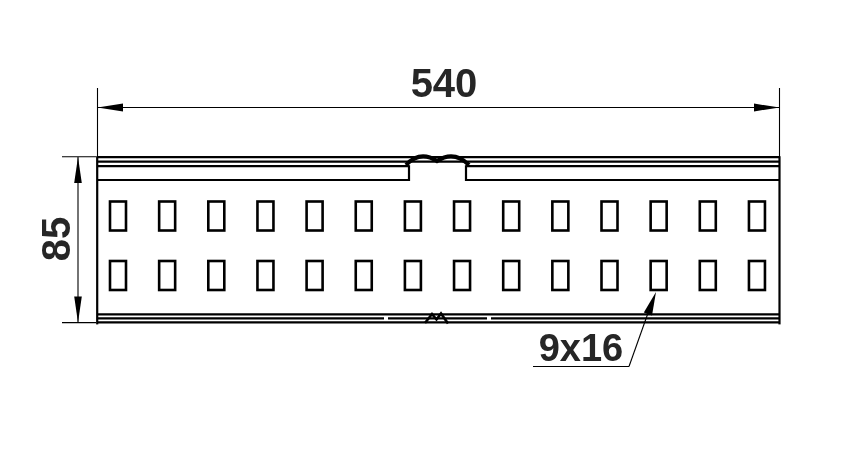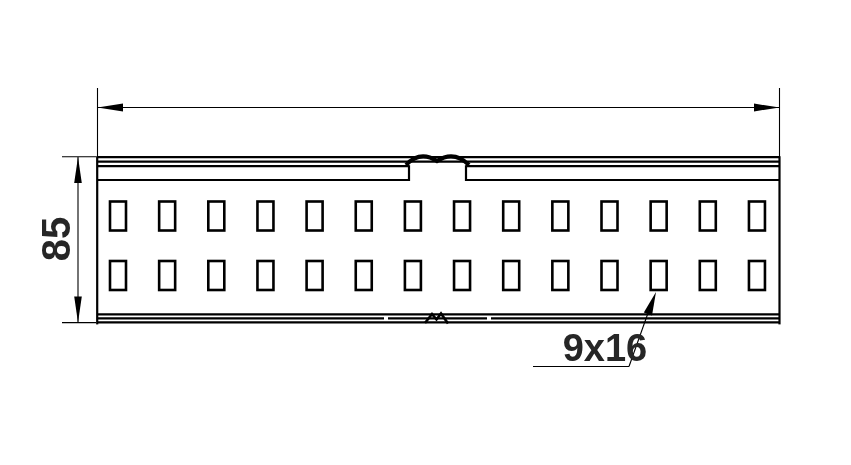--- a/index.html
+++ b/index.html
@@ -22,21 +22,21 @@
     letter-spacing:0px;
     text-align:center;
     line-height:1;
     white-space:nowrap;
   }
   .dim-540{left:394px;top:63px;width:100px;font-size:40px;}
   .dim-85{
     left:6px;top:219px;width:100px;height:40px;font-size:40px;
     transform:rotate(-90deg);transform-origin:center;
   }
-  .label-9x16{left:533px;top:329px;width:96px;font-size:38px;margin-left:24px;}
+  .label-9x16{left:533px;top:329px;width:96px;font-size:38px;}
 </style>
 </head>
 <body>
 
 <div class="canvas">
 
   <svg width="851" height="465" viewBox="0 0 851 465">
 
     <g>
       <line class="thick" x1="97" y1="157.2" x2="780" y2="157.2"></line>
@@ -109,18 +109,19 @@
       <polygon class="arrow" points="78,322.5 74.2,296.5 81.8,296.5"></polygon>
     </g>
 
     <g>
       <line class="thin" x1="533" y1="366.5" x2="629" y2="366.5"></line>
       <line class="thin" x1="629" y1="366.5" x2="653" y2="299"></line>
       <polygon class="arrow" points="656,292 652,315.5 643.8,312.4"></polygon>
     </g>
   </svg>
 
+  <div class="dim-text dim-540">540</div>
 
   <div class="dim-text dim-85">85</div>
 
   <div class="dim-text label-9x16">9x16</div>
 
 </div>
 
 </body></html>

